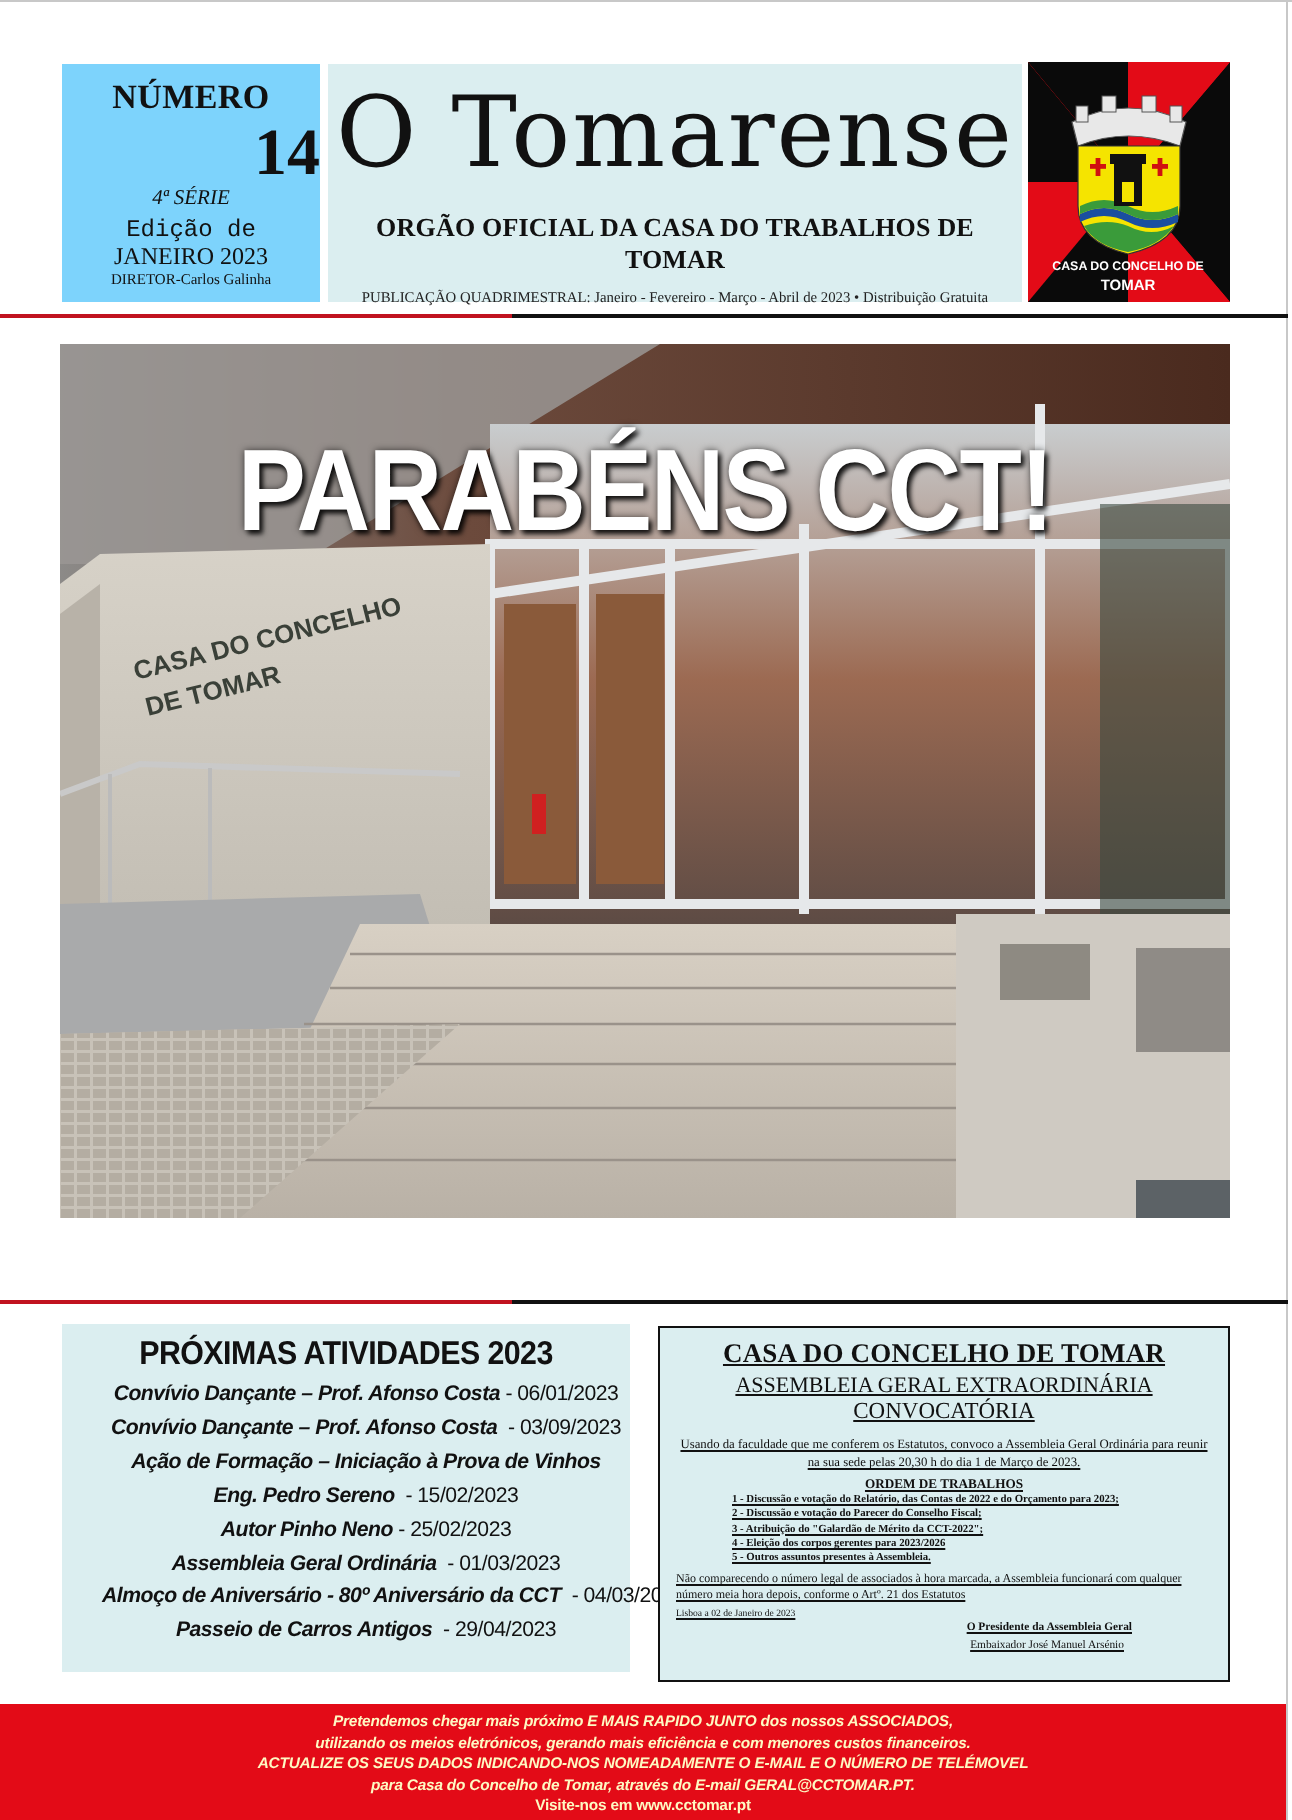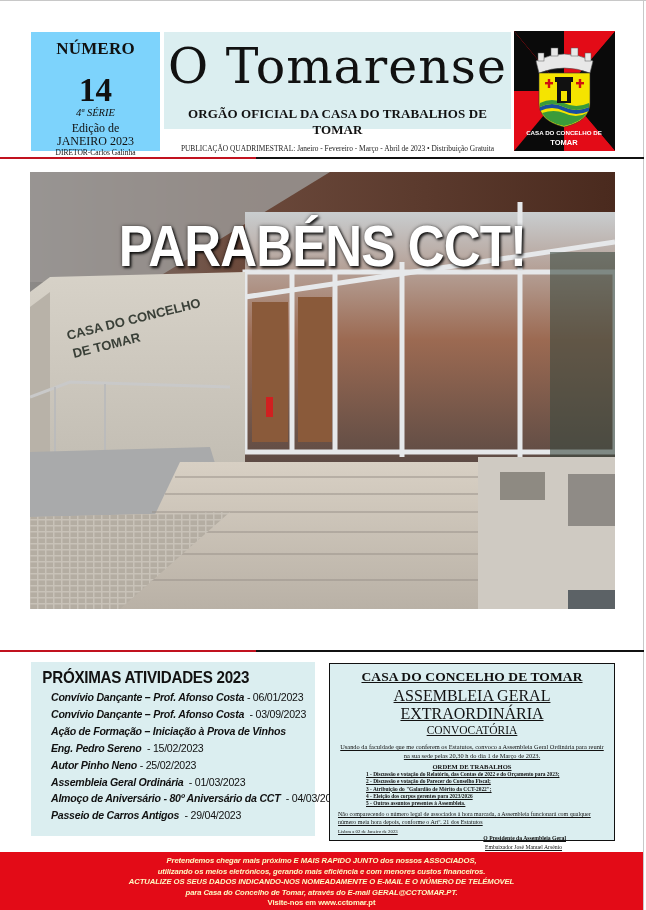--- a/index.html
+++ b/index.html
@@ -9,28 +9,28 @@
     }
     .page-border-top { position: absolute; left: 0; top: 0; width: 646px; height: 1px; background: #c8c8c8; }
     .page-border-right { position: absolute; right: 2px; top: 0; width: 1px; height: 910px; background: #c8c8c8; }
 
     
     .issue-box {
       position: absolute; left: 31px; top: 32px; width: 129px; height: 119px;
       background: #7dd3fc; text-align: center; line-height: 1;
     }
     .issue-box .numero { font-weight: bold; font-size: 17px; margin-top: 8px; letter-spacing: 0.2px; }
-    .issue-box .num { font-weight: bold; font-size: 33px; margin-top: 17px; }
+    .issue-box .num { font-weight: bold; font-size: 33px; margin-top: 4px; text-align: right; }
     .issue-box .serie { font-style: italic; font-size: 10.5px; margin-top: 1px; }
-    .issue-box .edicao { font-size: 12px; margin-top: 3px; }
+    .issue-box .edicao { font-size: 12px; margin-top: 3px; font-family: Liberation Mono, monospace; }
     .issue-box .mes { font-size: 12px; margin-top: 1px; }
     .issue-box .diretor { font-size: 7.5px; margin-top: 2px; }
 
     .masthead {
-      position: absolute; left: 164px; top: 32px; width: 347px; height: 97px;
+      position: absolute; left: 164px; top: 32px; width: 347px; height: 119px;
       background: #dbeef0; text-align: center;
     }
     .masthead .title {
       font-family: "DejaVu Serif", serif; font-size: 49px; line-height: 1; margin-top: 10px;
       letter-spacing: 1px; color: #111;
     }
     .masthead .subtitle { font-weight: bold; font-size: 13px; margin-top: 15px; letter-spacing: 0.1px; }
     .masthead .pub { font-size: 7.4px; margin-top: 6px; color: #222; }
 
     .crest {
@@ -53,40 +53,40 @@
       position: absolute; left: 0; top: 45px; width: 585px; text-align: center;
       font-family: "Liberation Sans", sans-serif; font-weight: bold; font-size: 58px;
       color: #ffffff; letter-spacing: -1px; line-height: 1;
       text-shadow: 2px 2px 3px rgba(0,0,0,0.85), 0 0 4px rgba(0,0,0,0.6);
       transform: scaleX(0.88); transform-origin: center;
     }
 
     
     .activities {
       position: absolute; left: 31px; top: 662px; width: 284px; height: 174px;
-      background: #dbeef0; font-family: "Liberation Sans", sans-serif;
+      background: #dbeef0; text-align: center; font-family: "Liberation Sans", sans-serif;
     }
     .activities .act-title {
       font-size: 16.5px; font-weight: bold; margin-top: 6px; letter-spacing: -0.3px; color: #111;
       transform: scaleX(0.92);
     }
     .activities ul { list-style: none; margin: 2px 0 0 0; padding: 0; }
     .activities li {
       font-size: 10.6px; line-height: 16.9px; white-space: nowrap; color: #111;
       letter-spacing: -0.25px;
     }
     .activities li .ev { font-style: italic; font-weight: bold; padding-left: 20px; }
 
     
     .convoc {
       position: absolute; left: 329px; top: 663px; width: 284px; height: 176px;
       background: #dbeef0; border: 1.5px solid #111; text-align: center; text-decoration: underline;
     }
     .convoc .c-org { font-weight: bold; font-size: 13.5px; margin-top: 5px; letter-spacing: 0.1px; }
-    .convoc .c-ass { font-size: 16px; margin-top: 2px; }
+    .convoc .c-ass { font-size: 11px; margin-top: 2px; }
     .convoc .c-conv { font-size: 11.5px; margin-top: 1px; }
     .convoc .c-intro { font-size: 6.4px; margin-top: 6px; line-height: 9px; padding: 0 8px; }
     .convoc .c-ordem { font-weight: bold; font-size: 6.6px; margin-top: 3px; }
     .convoc ol { list-style: none; margin: 1px 0 0 0; padding: 0 0 0 36px; text-align: left; }
     .convoc ol li { font-size: 5.4px; font-weight: bold; line-height: 7.3px; white-space: nowrap; }
     .convoc .c-note { font-size: 6px; line-height: 8px; text-align: left; padding: 0 8px; margin-top: 3px; }
     .convoc .c-place { font-size: 4.8px; text-align: left; padding: 0 8px; margin-top: 3px; }
     .convoc .c-sig1 { font-size: 5.7px; font-weight: bold; text-align: right; padding-right: 48px; margin-top: 1px; }
     .convoc .c-sig2 { font-size: 5.7px; text-align: right; padding-right: 52px; margin-top: 3px; }
 

